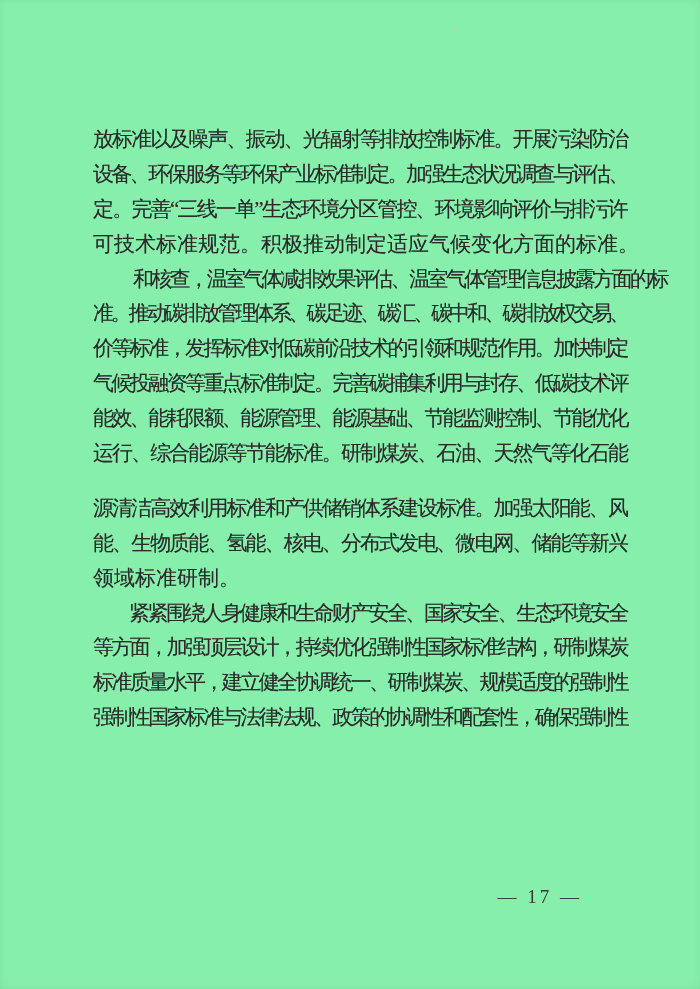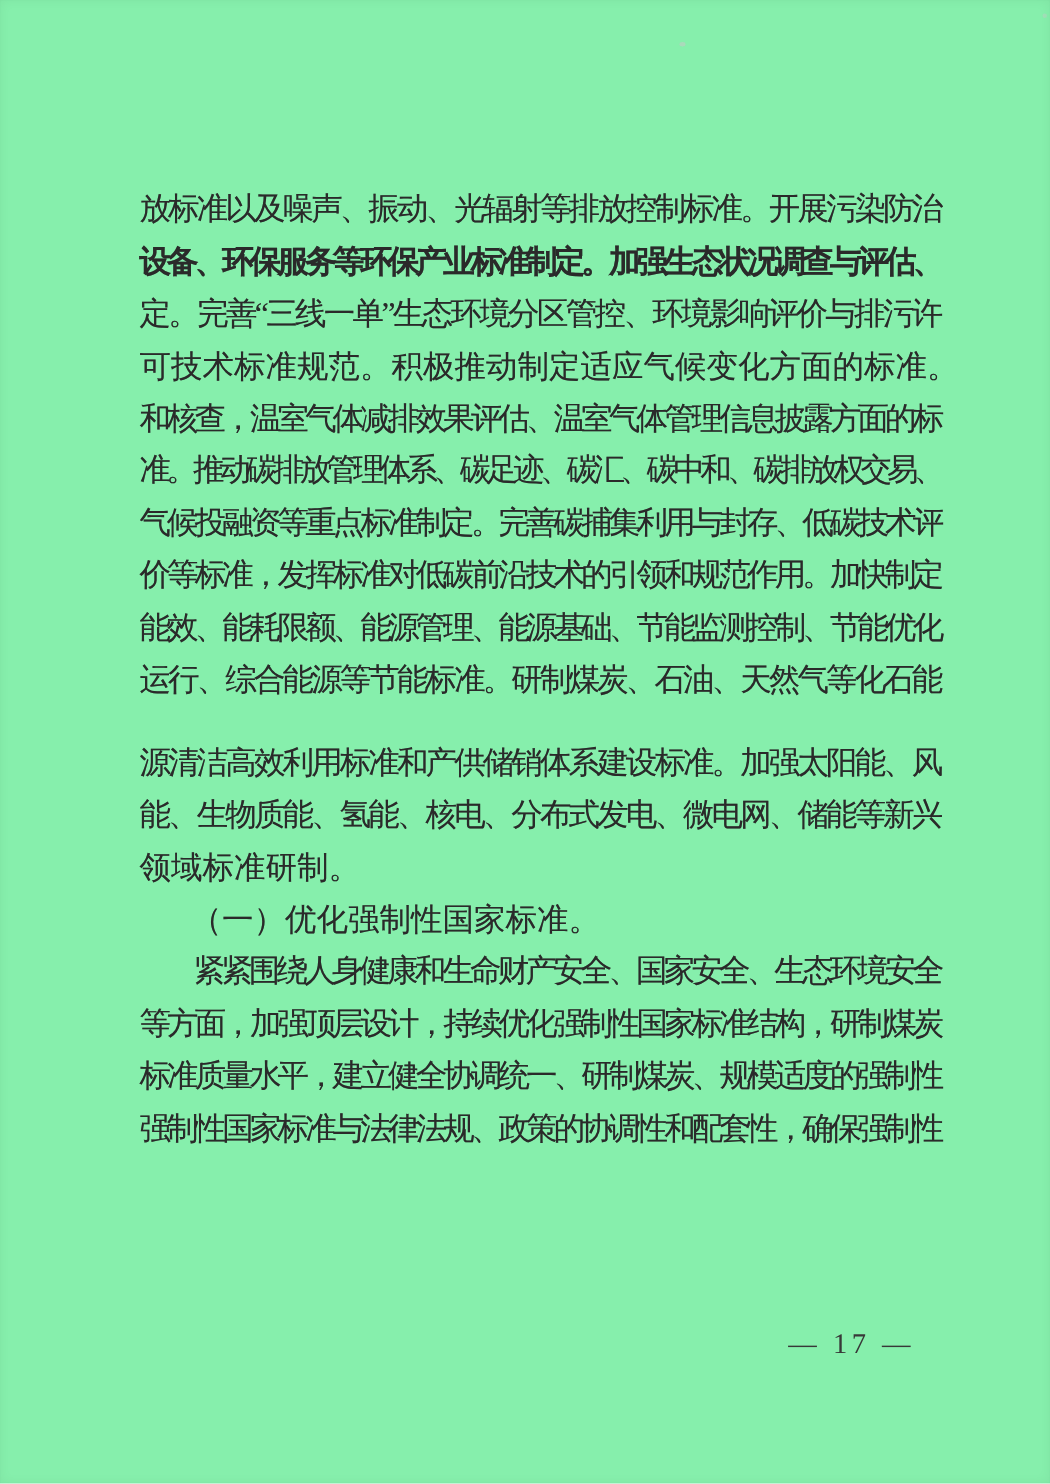--- a/index.html
+++ b/index.html
@@ -38,21 +38,21 @@
     letter-spacing: 1.2px;
     color: #1a1a1a;
     margin: 0;
     text-indent: 40px;
     text-shadow: none;
   }
   .subheading { text-indent: 34px; }
   .pagenum {
     position: absolute;
     top: 886px;
-    right: 90px;
+    right: 118px;
     font-size: 19px;
     letter-spacing: 3px;
     color: #383838;
     font-family: "Liberation Serif", "DejaVu Serif", serif;
   }
   .artifact {
     position: absolute;
     border-radius: 50%;
     background: #c9c9c9;
   }
@@ -62,36 +62,35 @@
 </head>
 <body>
 
 <div class="page">
   <div class="artifact speck-a"></div>
   <div class="artifact speck-b"></div>
 
   <main class="textcol">
 
     <div class="ln fit" style="display: block; letter-spacing: -1.93px;">放标准以及噪声、振动、光辐射等排放控制标准。开展污染防治</div>
-    <div class="ln fit" style="display: block; letter-spacing: -2.59px; font-weight: bold;">设备、环保服务等环保产业标准制定。加强生态状况调查与评估、</div>
+    <div class="ln fit" style="display: block; letter-spacing: -2.59px;">设备、环保服务等环保产业标准制定。加强生态状况调查与评估、</div>
     <div class="ln fit" style="display: block; letter-spacing: -1.78px;">定。完善“三线一单”生态环境分区管控、环境影响评价与排污许</div>
     <div class="ln">可技术标准规范。积极推动制定适应气候变化方面的标准。</div>
 
-    <div class="ln fit" style="display: block; letter-spacing: -2.59px;">和核查，温室气体减排效果评估、温室气体管理信息披露方面的标</div>
+    <div class="ln fit" style="display: block; letter-spacing: -2.59px; margin-left: 40px;">和核查，温室气体减排效果评估、温室气体管理信息披露方面的标</div>
     <div class="ln fit" style="display: block; letter-spacing: -3.2px;">准。推动碳排放管理体系、碳足迹、碳汇、碳中和、碳排放权交易、</div>
+    <div class="ln fit" style="display: block; letter-spacing: -2.59px;">价等标准，发挥标准对低碳前沿技术的引领和规范作用。加快制定</div>
     <div class="ln fit" style="display: block; letter-spacing: -2.59px;">气候投融资等重点标准制定。完善碳捕集利用与封存、低碳技术评</div>
-    <div class="ln fit" style="display: block; letter-spacing: -2.59px;">价等标准，发挥标准对低碳前沿技术的引领和规范作用。加快制定</div>
     <div class="ln fit" style="display: block; letter-spacing: -2.59px;">能效、能耗限额、能源管理、能源基础、节能监测控制、节能优化</div>
     <div class="ln fit" style="display: block; letter-spacing: -1.93px;">运行、综合能源等节能标准。研制煤炭、石油、天然气等化石能</div>
     <div class="ln fit" style="display: block; letter-spacing: -1.93px; margin-top: 20px;">源清洁高效利用标准和产供储销体系建设标准。加强太阳能、风</div>
     <div class="ln fit" style="display: block; letter-spacing: -1.93px;">能、生物质能、氢能、核电、分布式发电、微电网、储能等新兴</div>
     <div class="ln">领域标准研制。</div>
 
 
-    <div class="ln subheading">（一）优化强制性国家标准。</div>
 
     <div class="ln fit ind" style="display: block; letter-spacing: -2.56px;">紧紧围绕人身健康和生命财产安全、国家安全、生态环境安全</div>
     <div class="ln fit" style="display: block; letter-spacing: -2.59px;">等方面，加强顶层设计，持续优化强制性国家标准结构，研制煤炭</div>
     <div class="ln fit" style="display: block; letter-spacing: -2.59px;">标准质量水平，建立健全协调统一、研制煤炭、规模适度的强制性</div>
     <div class="ln fit" style="display: block; letter-spacing: -2.59px;">强制性国家标准与法律法规、政策的协调性和配套性，确保强制性</div>
   </main>
 
   <div class="pagenum">— 17 —</div>
 </div>
 

